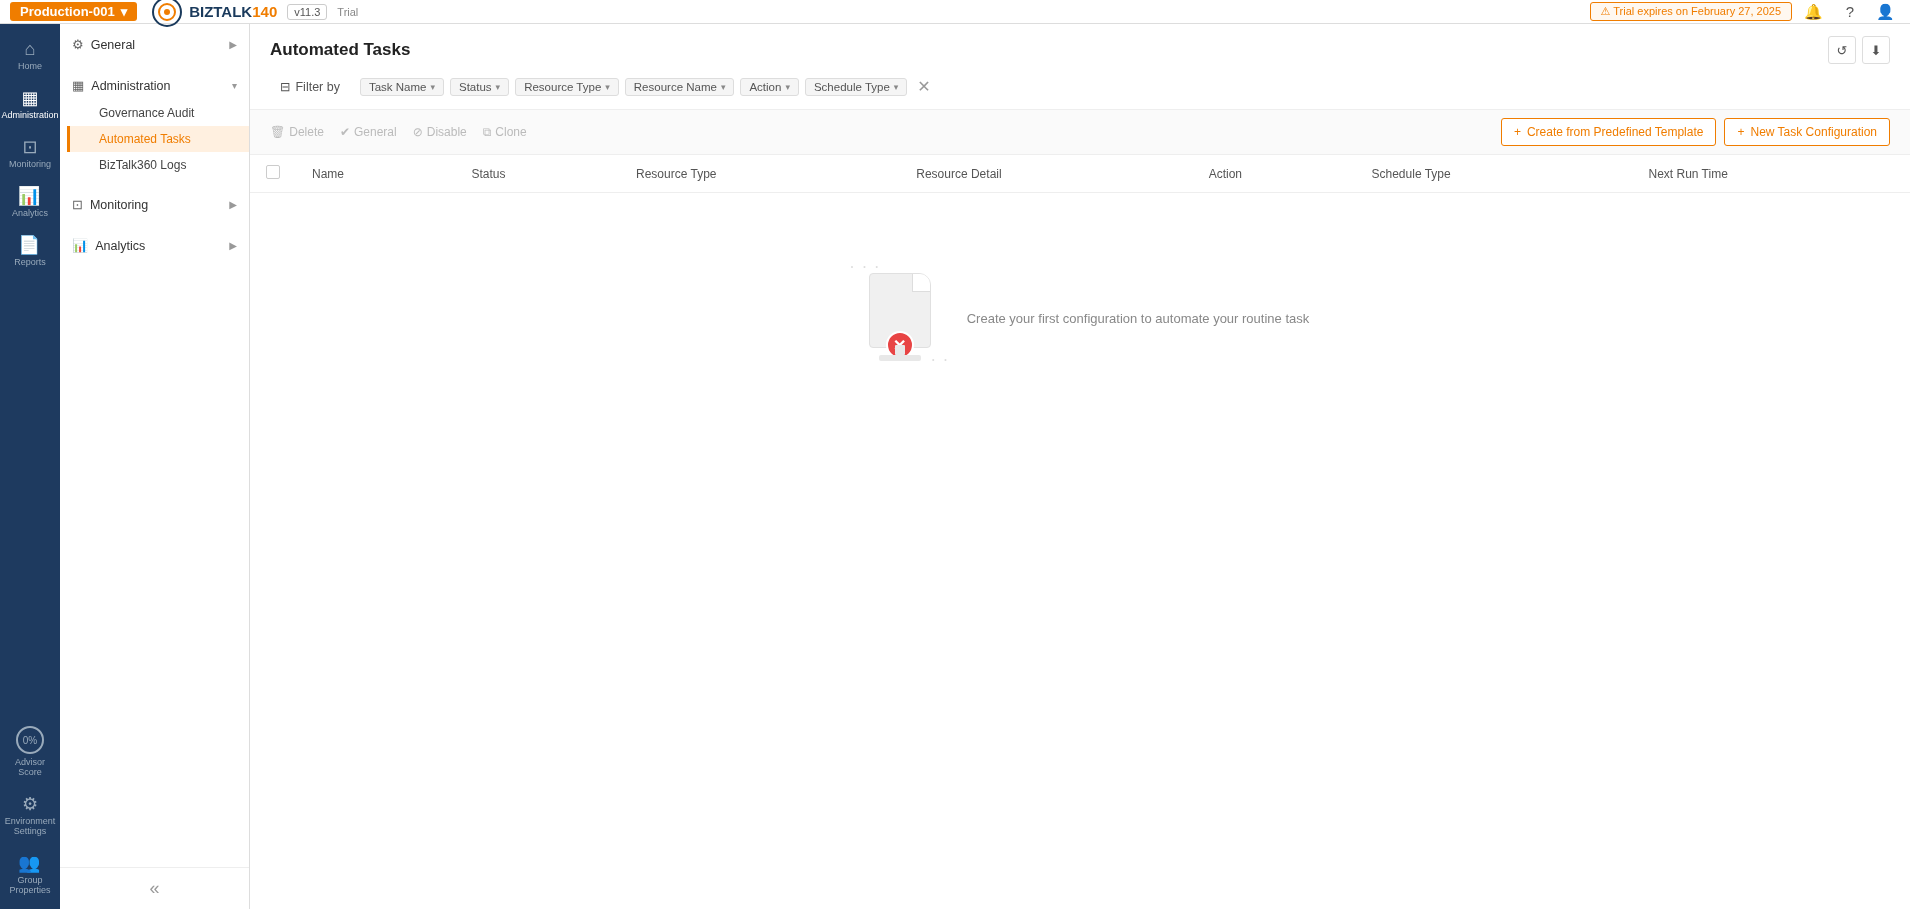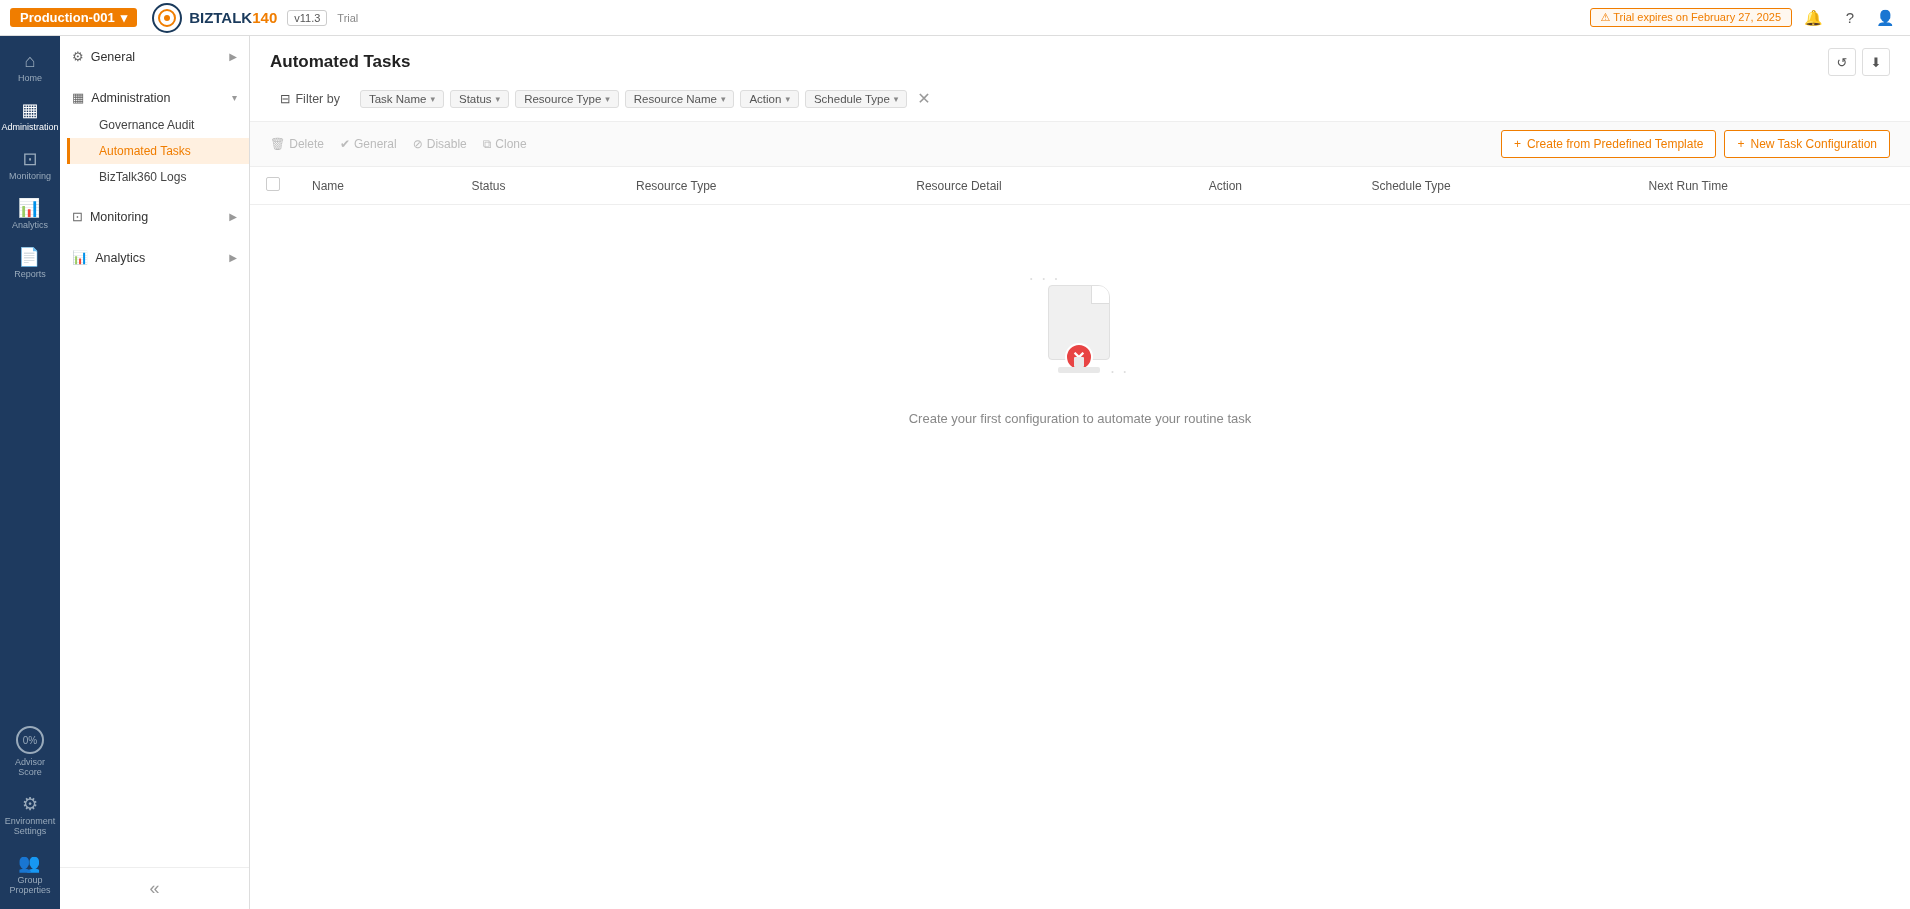--- a/index.html
+++ b/index.html
@@ -1,21 +1,21 @@
 <!DOCTYPE html>
 <html><head>
   <meta charset="utf-8">
   <style>
     * { box-sizing: border-box; margin: 0; padding: 0; }
     body { font-family: 'Segoe UI', Arial, sans-serif; font-size: 13px; background: #f5f5f5; display: flex; flex-direction: column; height: 100vh; overflow: hidden; }
 
     
     .top-bar {
       display: flex; align-items: center; background: #fff; border-bottom: 1px solid #ddd;
-      height: 36px; padding: 0 10px; gap: 10px; flex-shrink: 0; position: relative; z-index: 10;
+      height: 24px; padding: 0 10px; gap: 10px; flex-shrink: 0; position: relative; z-index: 10;
     }
     .env-badge {
       background: #f07d00; color: #fff; padding: 2px 10px; border-radius: 3px;
       font-size: 13px; font-weight: 600; display: flex; align-items: center; gap: 6px; cursor: pointer;
     }
     .brand-logo { display: flex; align-items: center; gap: 6px; margin-left: 4px; }
     .version-badge {
       border: 1px solid #ccc; border-radius: 3px; padding: 1px 6px; font-size: 11px; color: #555;
     }
     .top-bar-right {
@@ -135,21 +135,21 @@
     .table-container { flex: 1; overflow: auto; padding: 0 0 0 0; }
     .data-table { width: 100%; border-collapse: collapse; }
     .data-table th {
       text-align: left; padding: 10px 16px; font-size: 12px; color: #555;
       border-bottom: 1px solid #eee; font-weight: 500; background: #fff;
     }
     .data-table th .checkbox { width: 14px; height: 14px; border: 1px solid #ccc; border-radius: 2px; display: inline-block; }
 
     
     .empty-state {
-      display: flex; flex-direction: column; align-items: center; justify-content: center;
+      display: flex; align-items: center; justify-content: center;
       padding: 60px 20px; gap: 16px;
     }
 
     
     .logo-svg { width: 32px; height: 32px; }
   </style>
 </head>
 <body>
 
 <div class="top-bar">

